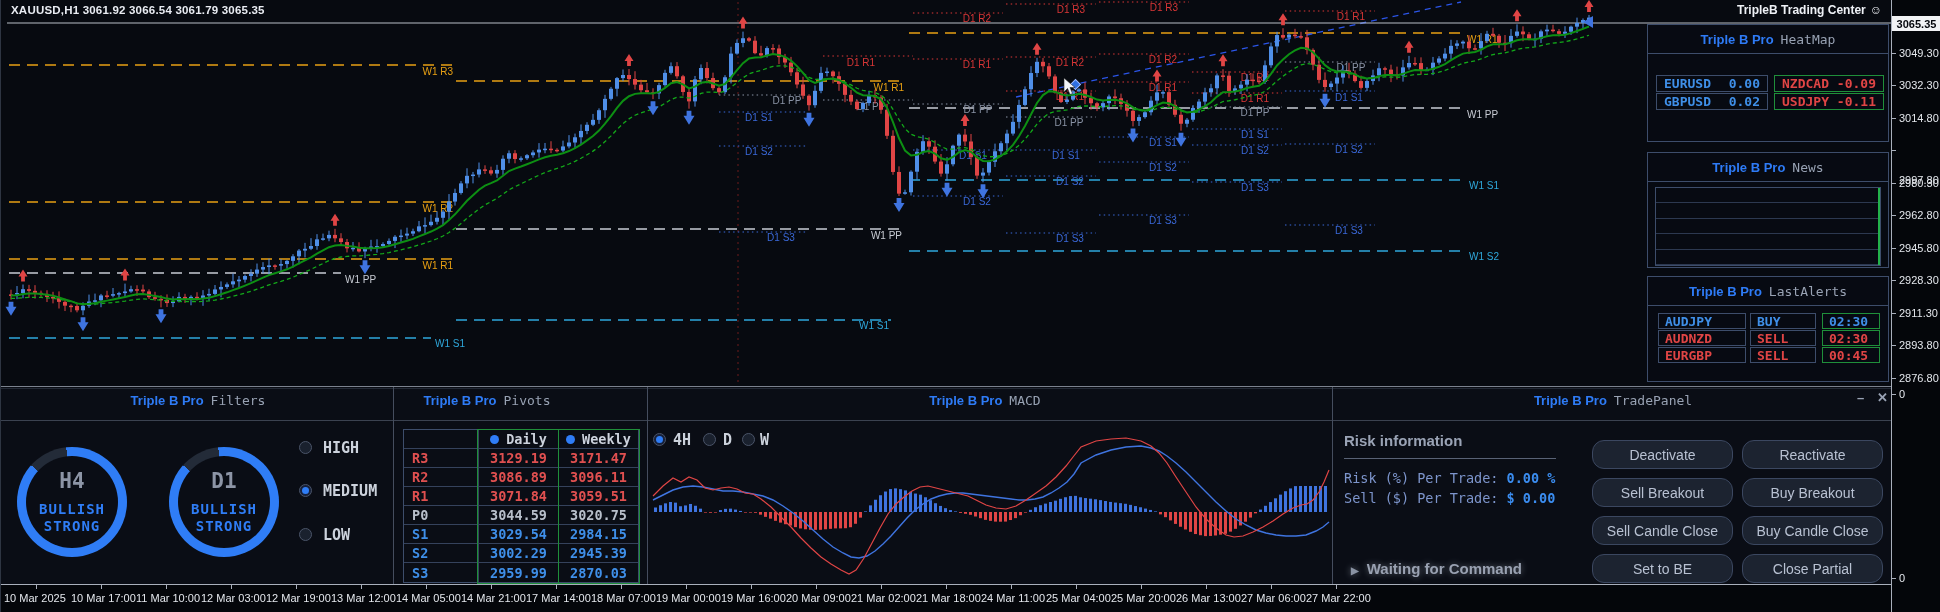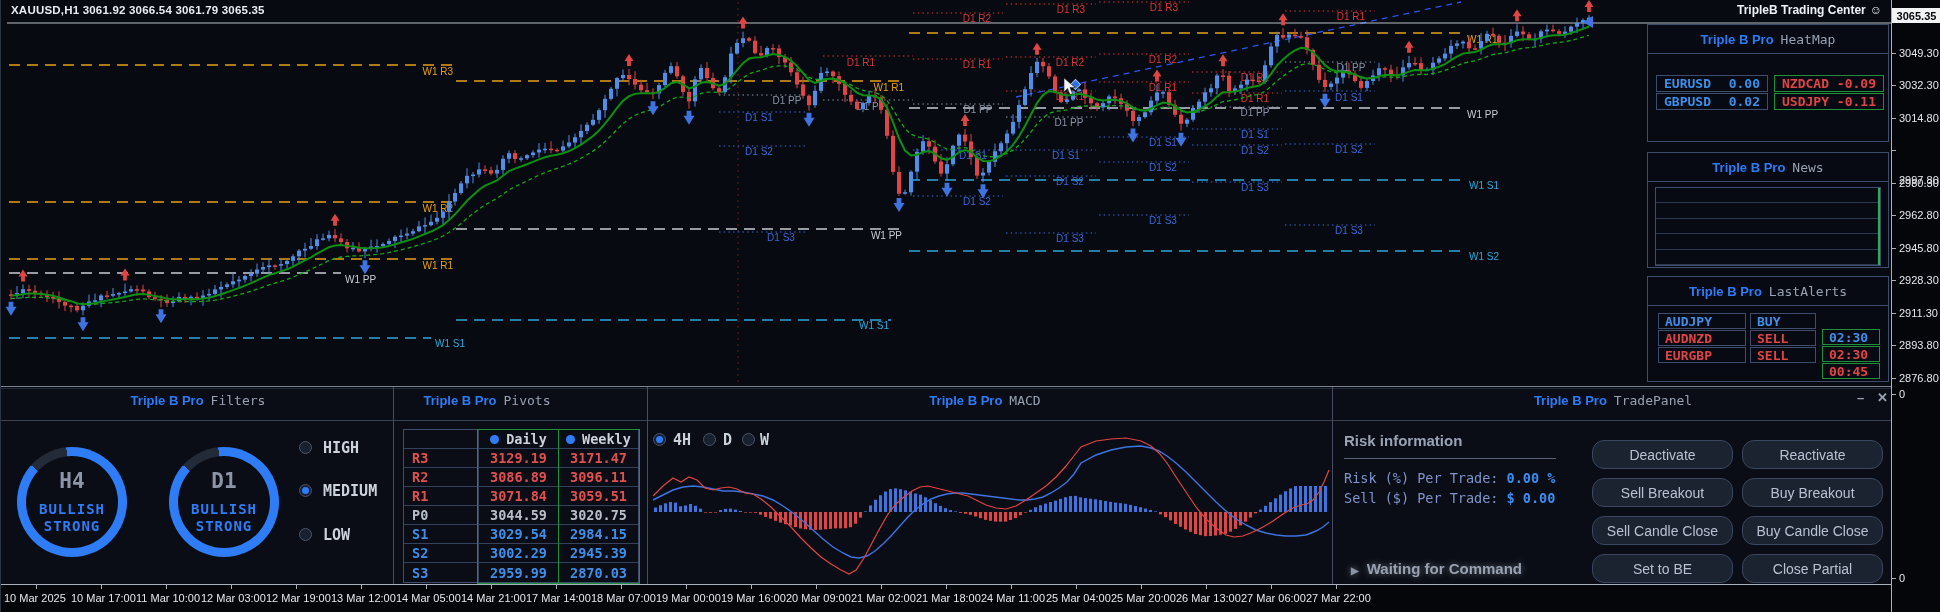--- a/index.html
+++ b/index.html
@@ -22,21 +22,21 @@
   .hm-cell{position:absolute;height:17px;border:1px solid #3d4d6b;box-sizing:border-box;
            font-size:13px;font-weight:600;display:flex;justify-content:space-between;align-items:center;
            padding:0 7px;font-family:"DejaVu Sans Mono",monospace;}
   .hm-cell.neg{border-color:#1f8f3a;}
   .up{color:#3f8fe8;} .down{color:#e04545;}
   .news-table{position:absolute;left:7px;right:7px;top:34px;height:77px;border:1px solid #3d4d6b;}
   .news-row{height:14.4px;border-bottom:1px solid #2c3850;}
   .news-green{position:absolute;right:0;top:0;bottom:0;width:2px;background:#23b24b;}
   .al-cell{position:absolute;height:16px;border:1px solid #3d4d6b;box-sizing:border-box;font-size:13px;
            font-weight:600;display:flex;align-items:center;padding:0 6px;font-family:"DejaVu Sans Mono",monospace;}
-  .al-cell.time{border-color:#1f8f3a;margin-top:16px;}
+  .al-cell.time{border-color:#1f8f3a;}
   
   #subwindow{position:absolute;left:0;top:386px;width:1890px;height:198px;background:#0a0d15;
              border-top:1px solid #7b828e;box-sizing:border-box;}
   #subwindow:before{content:"";position:absolute;left:0;right:0;top:1px;height:1px;background:#232a36;}
   .sw-head{position:absolute;top:6px;transform:translateX(-50%);font-size:13px;white-space:pre;}
   .sw-rule{position:absolute;left:0;right:0;top:33px;height:1px;background:#3b4250;}
   .vdiv{position:absolute;top:0;bottom:0;width:1px;background:#454d5e;}
   
   .gauge{position:absolute;width:110px;height:110px;border-radius:50%;
          background:conic-gradient(from 312deg,#232b38 0deg 42deg,#2f7df6 42deg 360deg);}
@@ -68,21 +68,21 @@
                text-shadow:0 0 7px rgba(205,215,230,.45);}
   #status-line .tri{font-size:10px;margin-right:8px;color:#8a93a3;}
   .tbtn{position:absolute;width:139px;height:27px;background:#1c2330;border:1px solid #3b4760;border-radius:12px;
         color:#b8c1d2;font-size:14px;display:flex;align-items:center;justify-content:center;cursor:default;}
   .winctl{position:absolute;top:390px;font-size:13px;font-weight:bold;color:#9aa3b5;}
   
   #price-axis{position:absolute;left:1890px;top:0;width:50px;height:612px;background:#04060a;
               border-left:1px solid #a9afbb;box-sizing:border-box;}
   .pa-tick{position:absolute;left:0;width:4px;height:1px;background:#a9afbb;}
   .pa-label{position:absolute;left:7px;font-size:11px;color:#e4e7ec;white-space:nowrap;}
-  #price-tag{position:absolute;left:0;top:8px;width:49px;height:15px;background:#f2f3f5;color:#05070c;
+  #price-tag{position:absolute;left:0;top:16px;width:49px;height:15px;background:#f2f3f5;color:#05070c;
              font-size:11px;font-weight:bold;display:flex;align-items:center;justify-content:center;}
   #time-axis{position:absolute;left:0;top:584px;width:1890px;height:28px;background:#04060a;
              border-top:1px solid #a9afbb;box-sizing:border-box;}
   .ta-tick{position:absolute;top:0;width:1px;height:4px;background:#a9afbb;}
   .ta-label{position:absolute;top:7px;font-size:11px;color:#e4e7ec;white-space:nowrap;}
 </style>
 </head>
 <body>
 
 <div class="window">

